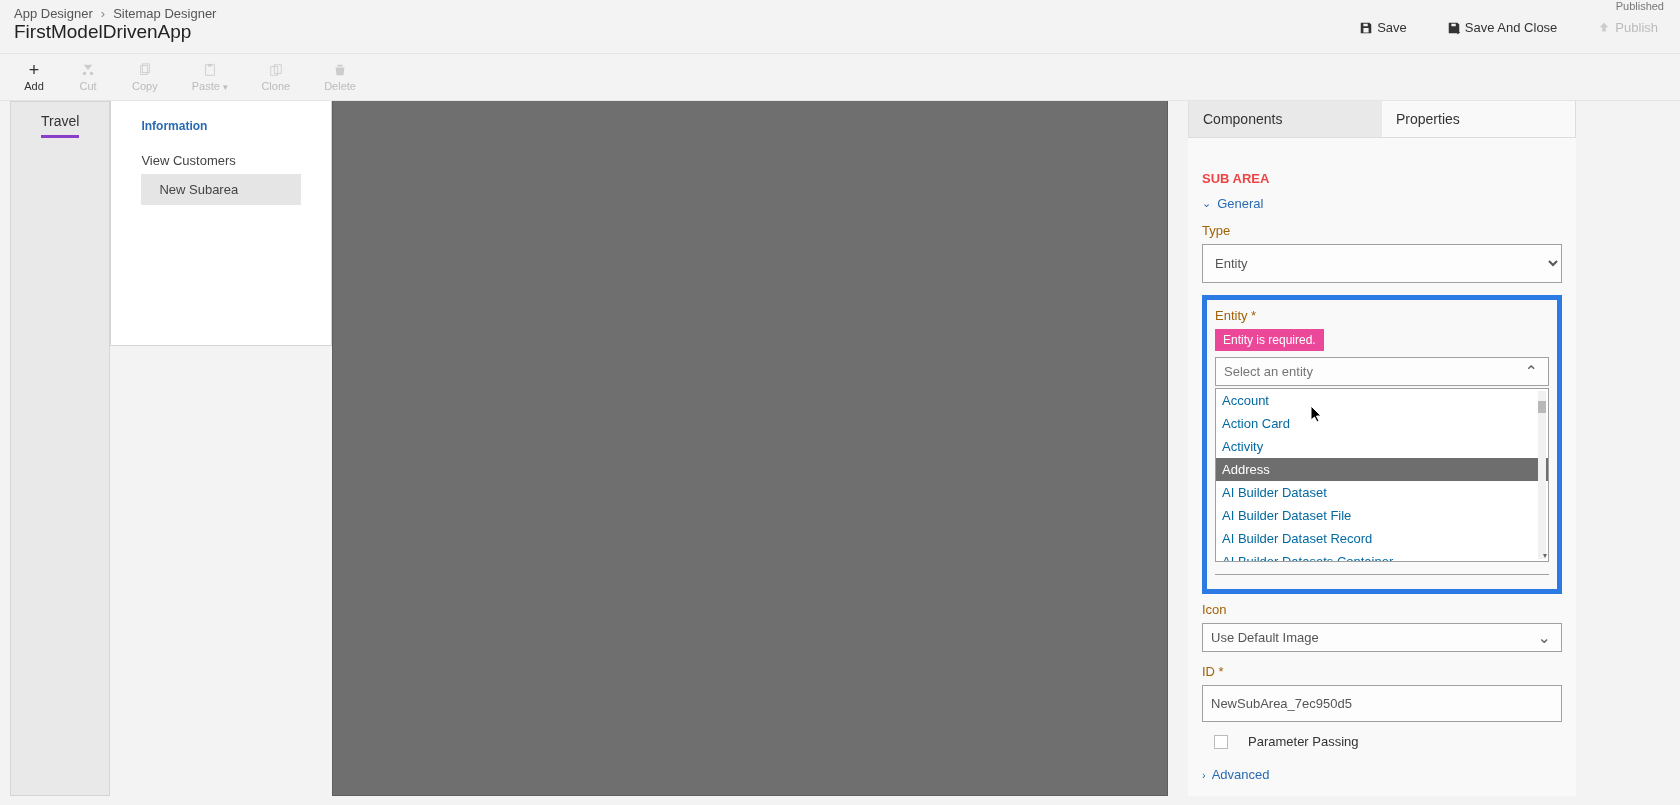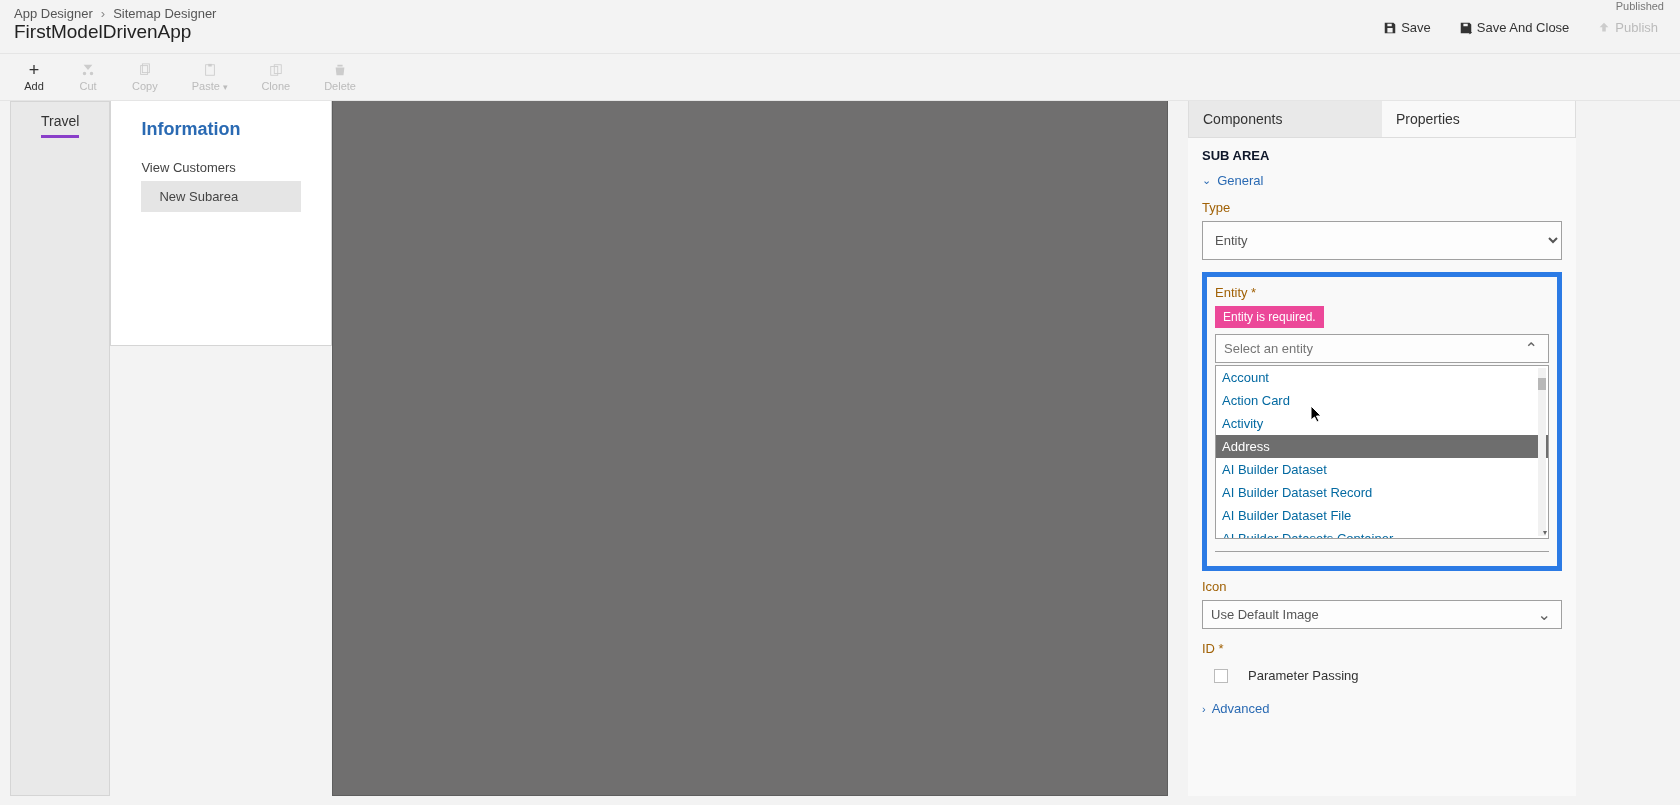--- a/index.html
+++ b/index.html
@@ -43,21 +43,21 @@
       flex-direction: column;
       align-items: flex-end;
       gap: 4px;
     }
     .published-label {
       font-size: 11px;
       color: #777;
     }
     .header-actions {
       display: flex;
-      gap: 16px;
+      gap: 28px;
       align-items: flex-end;
     }
     .header-action {
       display: flex;
       align-items: center;
       gap: 4px;
       font-size: 13px;
       color: #333;
       cursor: pointer;
       padding: 4px 6px;
@@ -123,21 +123,21 @@
     }
     .canvas-body {
       background: #fff;
       border: 1px solid #d5d5d5;
       border-top: none;
       height: 245px;
       padding: 18px 30px;
     }
     .group-title {
       color: #2a6ab3;
-      font-size: 18px;
+      font-size: 12px;
       font-weight: 600;
       margin-bottom: 14px;
     }
     .subitem {
       font-size: 13px;
       color: #444;
       padding: 6px 0;
     }
     .subitem.selected {
       background: #e5e5e5;
@@ -173,22 +173,23 @@
     }
     .panel-tab:not(.active) {
       border-left: 1px solid #ddd;
     }
     .panel-body {
       padding: 10px 14px;
     }
     .section-heading {
       font-size: 13px;
       font-weight: 600;
-      color: #0f172a;
+      color: #ef4444;
       margin-bottom: 10px;
+      margin-top: 23px;
     }
     .collapsible {
       display: flex;
       align-items: center;
       gap: 6px;
       color: #2a6ab3;
       font-size: 13px;
       cursor: pointer;
       margin-bottom: 12px;
     }
@@ -436,41 +437,42 @@
           <input class="field-input-text" type="text" placeholder="Select an entity" style="">
           <span class="field-chevron">⌃</span>
         </div>
         <div class="dropdown-list">
           <div class="dropdown-scroll">
             <div class="dropdown-item">Account</div>
             <div class="dropdown-item">Action Card</div>
             <div class="dropdown-item">Activity</div>
             <div class="dropdown-item highlighted">Address</div>
             <div class="dropdown-item">AI Builder Dataset</div>
+            <div class="dropdown-item">AI Builder Dataset File</div>
             <div class="dropdown-item">AI Builder Dataset Record</div>
-            <div class="dropdown-item">AI Builder Dataset File</div>
             <div class="dropdown-item">AI Builder Datasets Container</div>
           </div>
           <div class="dropdown-scrollbar"></div>
           <div class="dropdown-scrollthumb"></div>
           <span class="dropdown-bottom-caret">▾</span>
         </div>
         <div style="height:1px;border-bottom:1px solid #a0a0a0;margin-top:12px;"></div>
       </div>
 
       <div class="field-group">
         <label class="field-label">Icon</label>
         <div class="field-input-group">
           <span class="field-input-text" style="color:#555;">Use Default Image</span>
           <span class="field-chevron">⌄</span>
         </div>
       </div>
 
       <div class="field-group">
         <label class="field-label">ID *</label>
+        <input class="field-input" type="text" value="NewSubArea_7ec950d5" style="">
       </div>
 
       <div class="checkbox-row">
         <span class="checkbox-box"></span>
         <span>Parameter Passing</span>
       </div>
 
       <div class="collapsible collapsed" style="margin-top:18px;">
         <span style="color:#2a6ab3;font-size:11px;">›</span>
         <span>Advanced</span>

